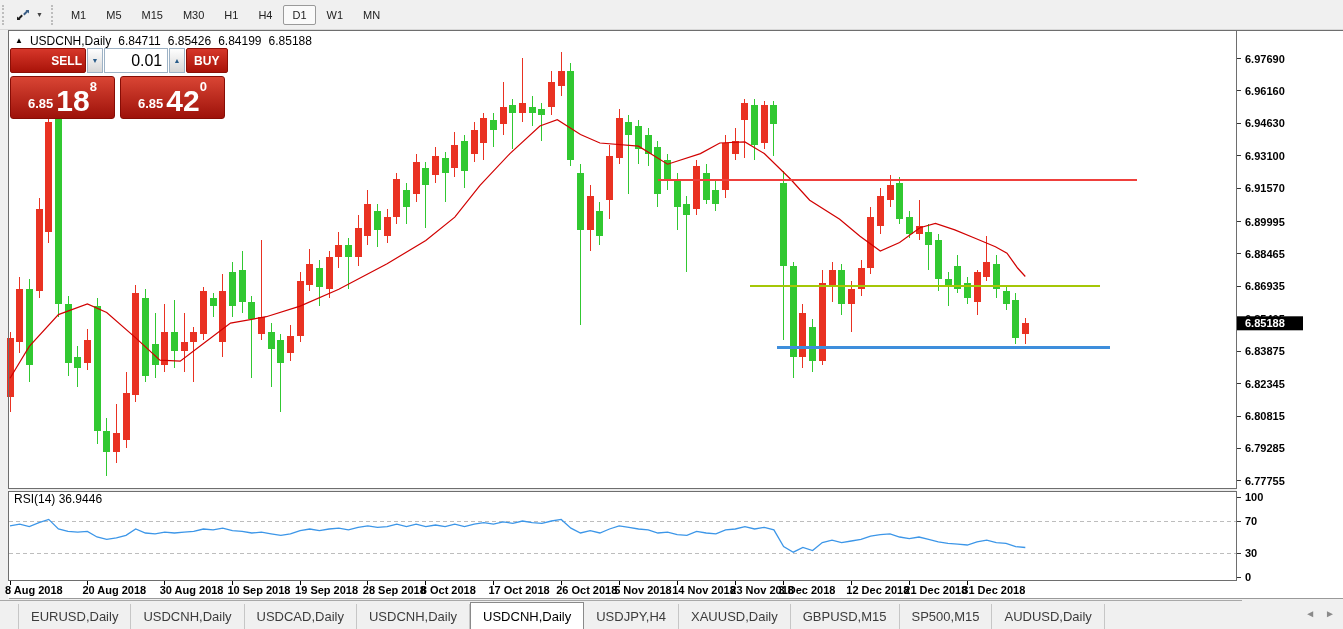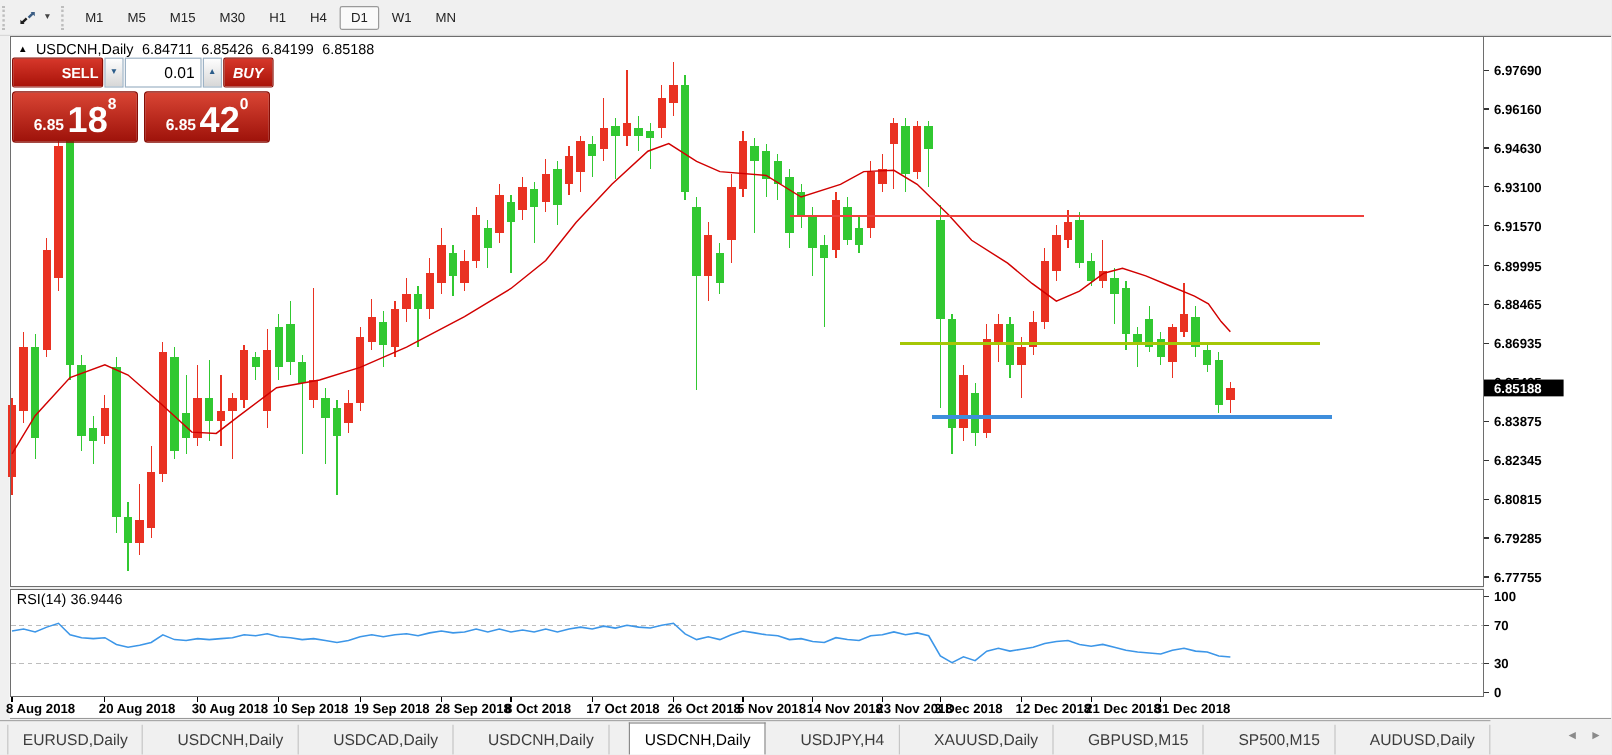--- a/index.html
+++ b/index.html
@@ -17,37 +17,37 @@
   #chart-svg{position:absolute;left:0;top:0;}
   svg text{font-family:"Liberation Sans","DejaVu Sans",sans-serif;font-size:11px;font-weight:700;}
   
   #chart-header{position:absolute;left:15px;top:34px;font-size:12px;color:#000;display:flex;gap:7px;align-items:center;}
   #chart-header .tri{font-size:8px;line-height:1;}
   
   #trade-widget{position:absolute;left:10px;top:48px;width:218px;}
   .tw-row1{display:flex;height:25px;gap:1px;}
   .btn-red{background:linear-gradient(#d6372a,#a91309);border:1px solid #8c0f06;color:#fff;
            font-size:12px;font-weight:700;display:flex;align-items:center;justify-content:center;border-radius:2px;}
-  #sell-btn{width:48px;padding-left:37px;} #buy-btn{width:52px;font-style:italic;}
+  #sell-btn{width:48px;padding-left:37px;} #buy-btn{width:52px;}
   .spin{width:17px;background:linear-gradient(#fefefe,#d7d7d7);border:1px solid #9db2c5;color:#2a5c8a;
         font-size:7px;display:flex;align-items:center;justify-content:center;}
-  #vol-field{width:74px;background:#fff;border:1px solid #9db2c5;font-size:13px;color:#000;
+  #vol-field{width:74px;background:#fff;border:1px solid #9db2c5;font-size:16px;color:#000;
              display:flex;align-items:center;justify-content:flex-end;padding-right:5px;}
   .tw-row2{display:flex;gap:5px;margin-top:3px;}
   .price-box{width:103px;height:38px;background:linear-gradient(#d94534,#9e120a);border:1px solid #870d05;
              border-radius:3px;color:#fff;display:flex;align-items:flex-end;justify-content:center;
              padding-bottom:3px;position:relative;}
   .price-box .small{font-size:13px;font-weight:700;margin:0 3px 4px 0;}
   .price-box .big{font-size:30px;font-weight:700;line-height:0.95;}
   .price-box .sup{font-size:13px;font-weight:700;align-self:flex-start;margin-top:2px;}
   
   #rsi-label{position:absolute;left:14px;top:492px;font-size:12px;color:#000;}
   
   #tabbar{position:absolute;left:0;top:600px;width:1242px;height:29px;background:#f0f0f0;
-          border-top:1px solid #a8a8a8;display:flex;align-items:flex-end;padding-left:6px;box-sizing:border-box;justify-content:space-between;}
+          border-top:1px solid #a8a8a8;display:flex;align-items:flex-end;padding-left:18px;box-sizing:border-box;}
   .tab{font-size:13px;color:#3c3c3c;padding:4px 12px;border-right:1px solid #c6c6c6;line-height:17px;}
   .tab:first-child{border-left:1px solid #c6c6c6;}
   .tab.active{background:#fff;border:1px solid #8a8a8a;border-bottom:none;color:#000;padding-top:5px;}
   #tab-scroll{position:absolute;right:8px;top:608px;font-size:10px;color:#8a8a8a;display:flex;gap:10px;}
 </style>
 </head>
 <body>
 
 <div id="app">
 

